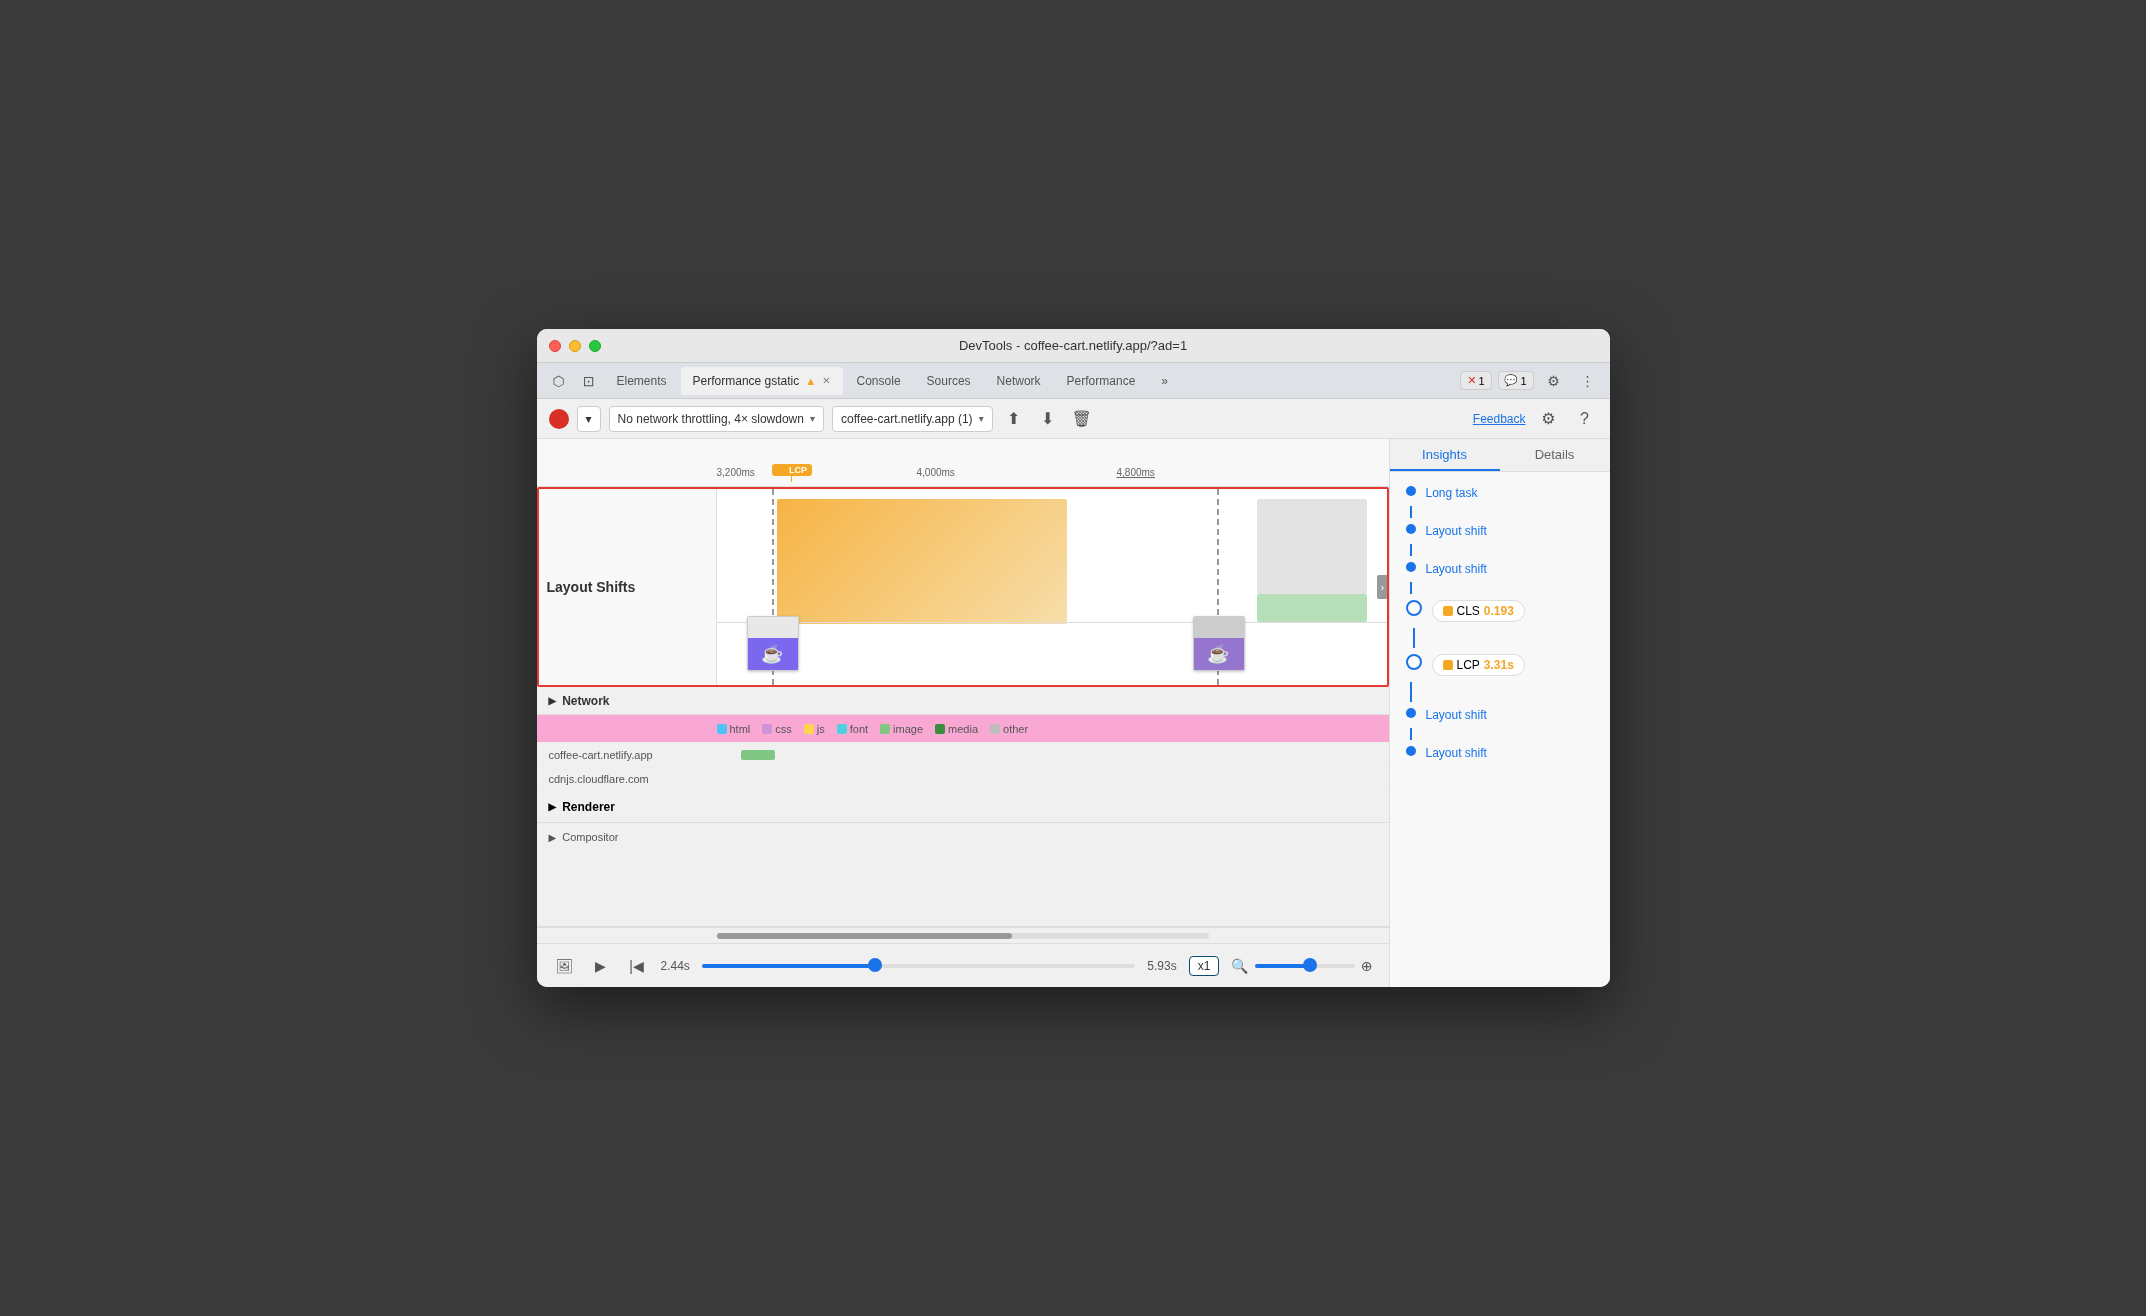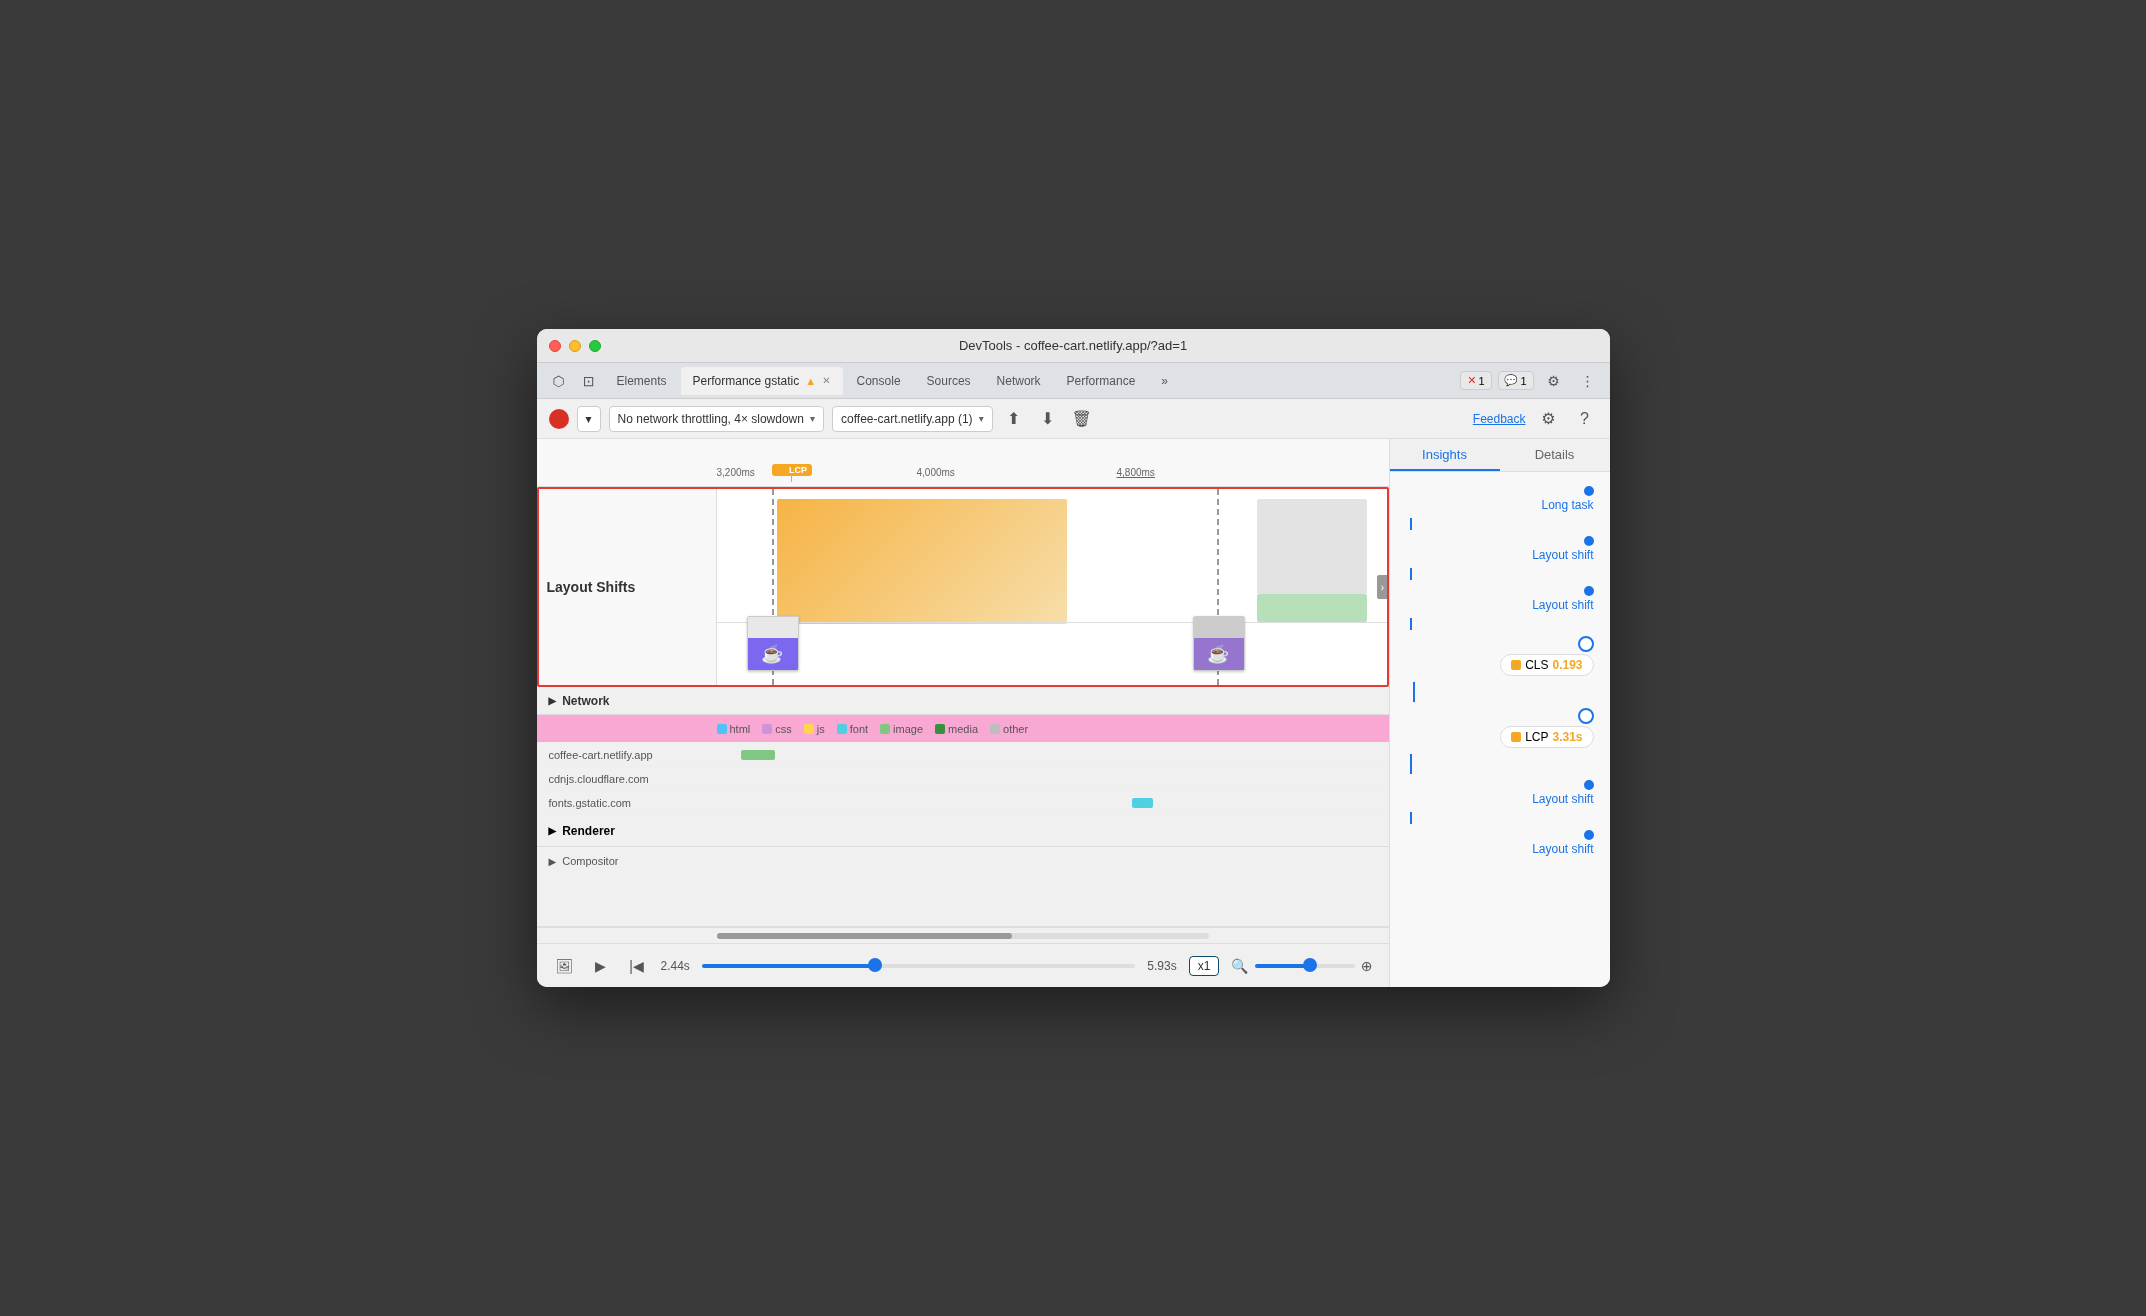--- a/index.html
+++ b/index.html
@@ -574,25 +574,24 @@
       overflow-y: auto;
       padding: 8px 0;
     }
     .insights-timeline {
       display: flex;
       flex-direction: column;
       padding: 0 16px;
     }
     .insight-item {
       display: flex;
-      align-items: flex-end;
-      gap: 2px;
+      align-items: flex-start;
+      gap: 10px;
       padding: 6px 0;
       position: relative;
-      flex-direction: column;
     }
     .insight-dot {
       width: 10px;
       height: 10px;
       border-radius: 50%;
       background: #1a73e8;
       flex-shrink: 0;
       z-index: 1;
     }
     .insight-dot-outline {
@@ -808,26 +807,20 @@
         <div class="network-row">
           <div class="network-row-label">coffee-cart.netlify.app</div>
           <div class="network-row-content">
             <div class="network-bar" style="left: 4%; width: 5%; background: #81c784;"></div>
           </div>
         </div>
         <div class="network-row">
           <div class="network-row-label">cdnjs.cloudflare.com</div>
           <div class="network-row-content"></div>
         </div>
-        <div class="network-row">
-          <div class="network-row-label">fonts.gstatic.com</div>
-          <div class="network-row-content">
-            <div class="network-bar" style="left: 62%; width: 3%; background: #4dd0e1;"></div>
-          </div>
-        </div>
 
         <div class="renderer-section">
           <span class="section-header-triangle">▶</span>
           <span>Renderer</span>
         </div>
 
         <div class="compositor-section">
           <span class="section-header-triangle">▶</span>
           <span>Compositor</span>
         </div>

